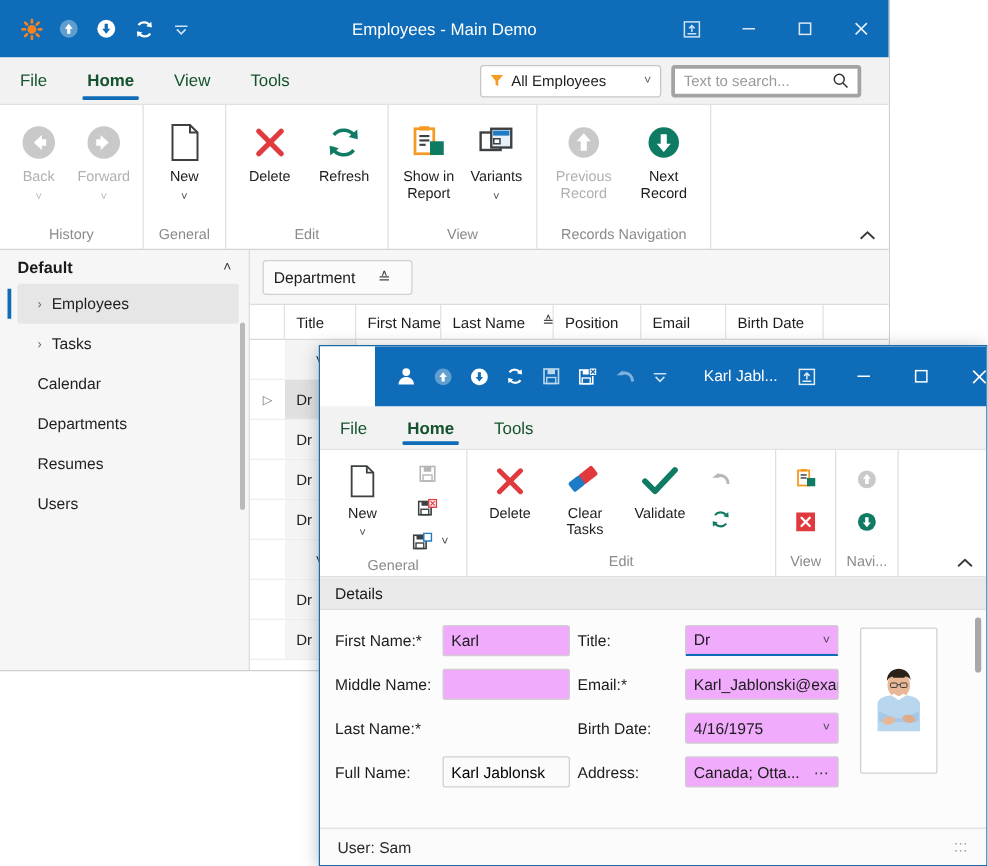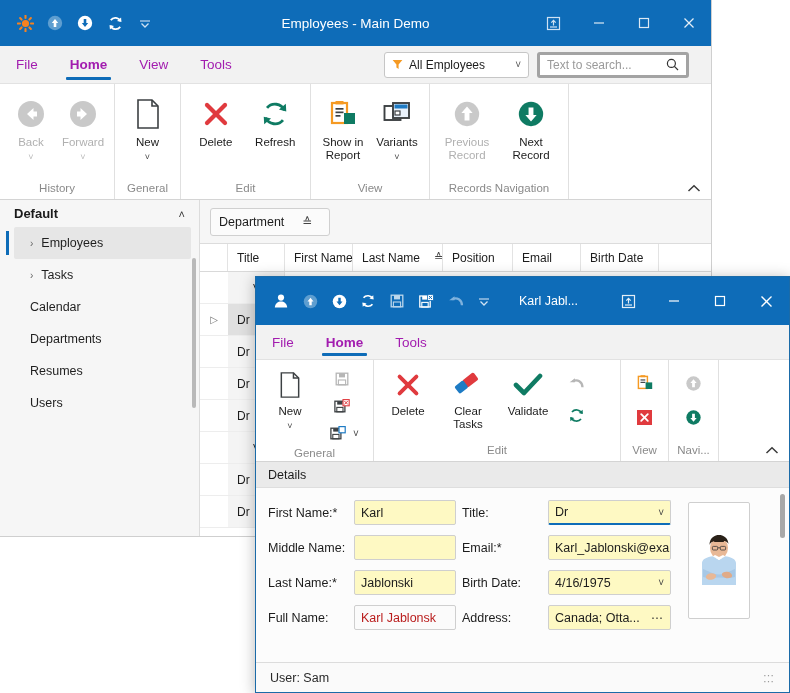--- a/index.html
+++ b/index.html
@@ -36,21 +36,21 @@
     cursor: pointer; color: #e8eef5;
   }
 
   
   .mw-tabrow {
     height: 38px; background: #f2f2f2; display: flex; align-items: stretch;
     border-bottom: 1px solid #e2e2e2; position: relative;
   }
   .rtab {
     display: flex; align-items: center; padding: 0 16px; font-size: 13.5px;
-    color: #a21caf; cursor: pointer; position: relative;
+    color: #14532d; cursor: pointer; position: relative;
   }
   .rtab.active { font-weight: bold; }
   .rtab.active::after {
     content: ""; position: absolute; left: 12px; right: 12px; bottom: 3px;
     height: 3px; background: #0e6cb8; border-radius: 1px;
   }
   .ribbon-right { margin-left: auto; display: flex; align-items: center; gap: 8px; padding-right: 22px; }
   .filter-combo {
     width: 145px; height: 26px; background: #fff; border: 1px solid #c6c6c6; border-radius: 3px;
     display: flex; align-items: center; padding: 0 7px; font-size: 12px; color: #1c1c1c; cursor: pointer;
@@ -140,21 +140,21 @@
   .grow.groupRow .cellTitle { justify-content: center; padding-left: 0; }
   .grow.selected .cellTitle { background: #e0e0e0; }
 
   
   .dlg {
     position: absolute; left: 255px; top: 276px; width: 535px; height: 417px;
     background: #ffffff; border: 1px solid #1b6ba8; box-shadow: 0 2px 14px rgba(0,0,0,.28);
     display: flex; flex-direction: column; overflow: hidden;
   }
   .dlg-titlebar {
-    height: 48px; background: #0e6cb8; display: flex; align-items: center; color: #fff; position: relative;
+    height: 48px; background: #0e6cb8; display: flex; align-items: center; color: #fff; position: relative; margin-left: 44px;
   }
   .dlg-qat { display: flex; align-items: center; gap: 3px; padding-left: 12px; }
   .dlg-title {
     font-size: 12.5px; color: #fff; margin-left: 22px; white-space: nowrap;
   }
   .dlg-wbtns { margin-left: auto; display: flex; align-items: center; height: 48px; }
   .dlg-wbtn { width: 46px; height: 48px; display: flex; align-items: center; justify-content: center; cursor: pointer; color: #eaf2f8; }
 
   .dlg-tabrow {
     height: 35px; background: #f2f2f2; display: flex; align-items: stretch;
@@ -177,25 +177,25 @@
     font-size: 12.5px; color: #1c1c1c; border-bottom: 1px solid #dedede;
   }
   .form-area { display: flex; padding: 12px 0 0 0; }
   .form-cols { display: flex; flex: 1; }
   .fcol { display: flex; flex-direction: column; gap: 10px; }
   .fcol.c1 { width: 200px; padding-left: 12px; }
   .fcol.c2 { width: 215px; padding-left: 6px; }
   .frow { display: flex; align-items: center; height: 25px; }
   .flabel { font-size: 12.5px; color: #1c1c1c; width: 86px; }
   .fctl {
-    flex: 1; height: 25px; background: #fef9c3; border: 1px solid #cfcfcf; border-radius: 2px;
+    flex: 1; height: 25px; background: #f0abfc; border: 1px solid #cfcfcf; border-radius: 2px;
     display: flex; align-items: center; padding: 0 6px; font-size: 12.5px; color: #1c1c1c;
     cursor: text; overflow: hidden; white-space: nowrap;
   }
-  .fctl.readonly { background: #fbfbfb; color: #b91c1c; }
+  .fctl.readonly { background: #fbfbfb; color: #000000; }
   .fctl .chev { margin-left: auto; padding-left: 6px; font-size: 10px; color: #444; }
   .fctl .ellipsisbtn { margin-left: auto; padding-left: 6px; font-size: 12px; color: #333; cursor: pointer; letter-spacing: 1px; }
   .fctl.focused { border-bottom: 2px solid #0e6cb8; }
   .photo-wrap { width: 96px; display: flex; justify-content: center; padding-top: 2px; }
   .photo-frame {
     width: 62px; height: 117px; background: #fff; border: 1px solid #cfcfcf; border-radius: 2px;
     display: flex; align-items: center; justify-content: center; overflow: hidden;
   }
   .dlg-vscroll {
     position: absolute; right: 4px; top: 32px; width: 5px; height: 44px;
@@ -816,21 +816,20 @@
             <div class="frow">
               <span class="flabel">First Name:*</span>
               <span class="fctl">Karl</span>
             </div>
             <div class="frow">
               <span class="flabel">Middle Name:</span>
               <span class="fctl"></span>
             </div>
             <div class="frow">
               <span class="flabel">Last Name:*</span>
-              <span class="fctl">Jablonski</span>
             </div>
             <div class="frow">
               <span class="flabel">Full Name:</span>
               <span class="fctl readonly">Karl Jablonsk</span>
             </div>
           </div>
 
           <div class="fcol c2">
             <div class="frow">
               <span class="flabel">Title:</span>

